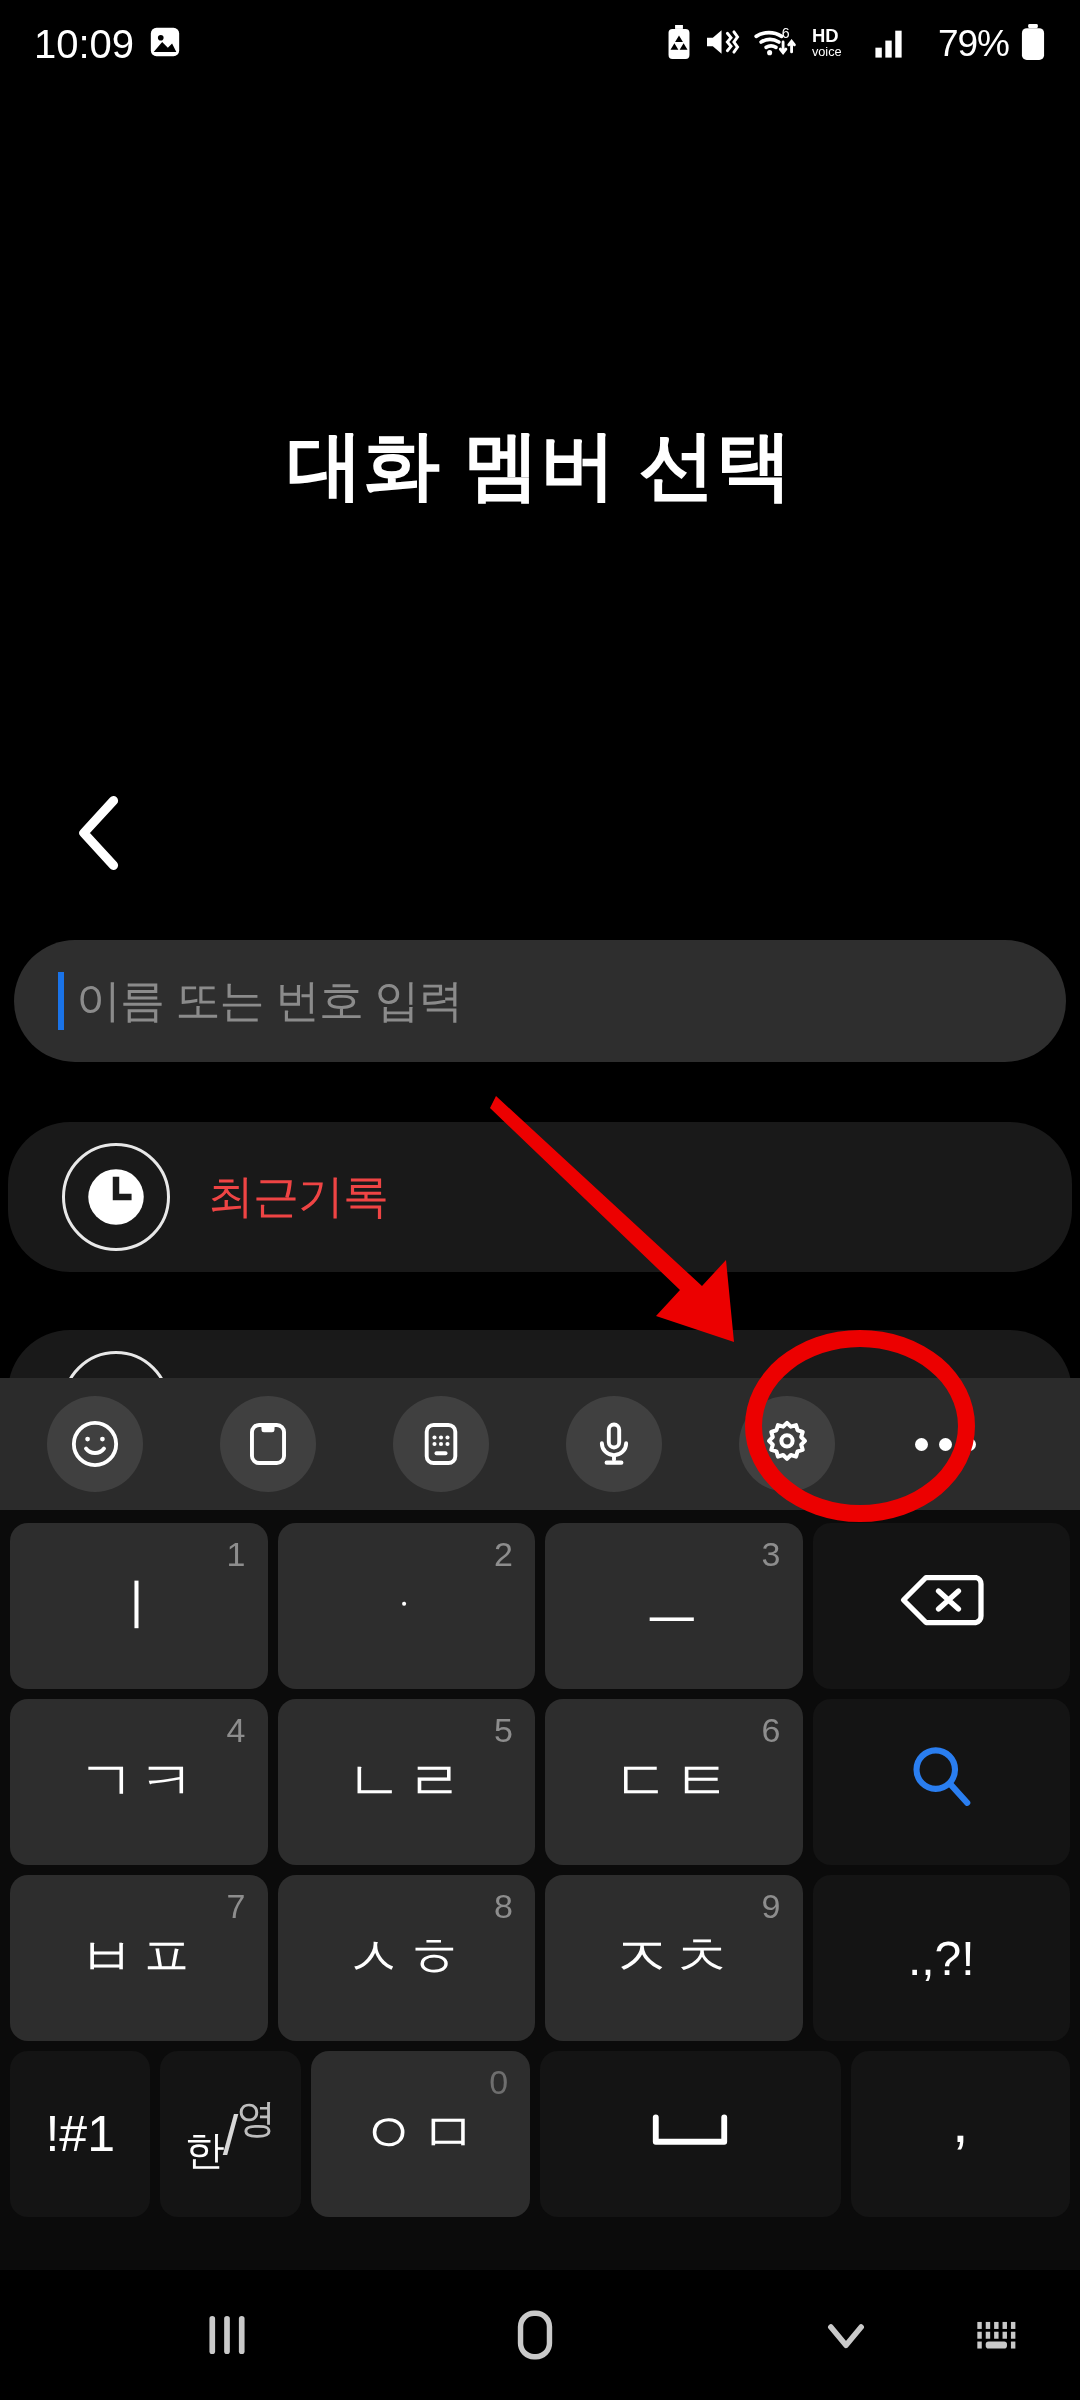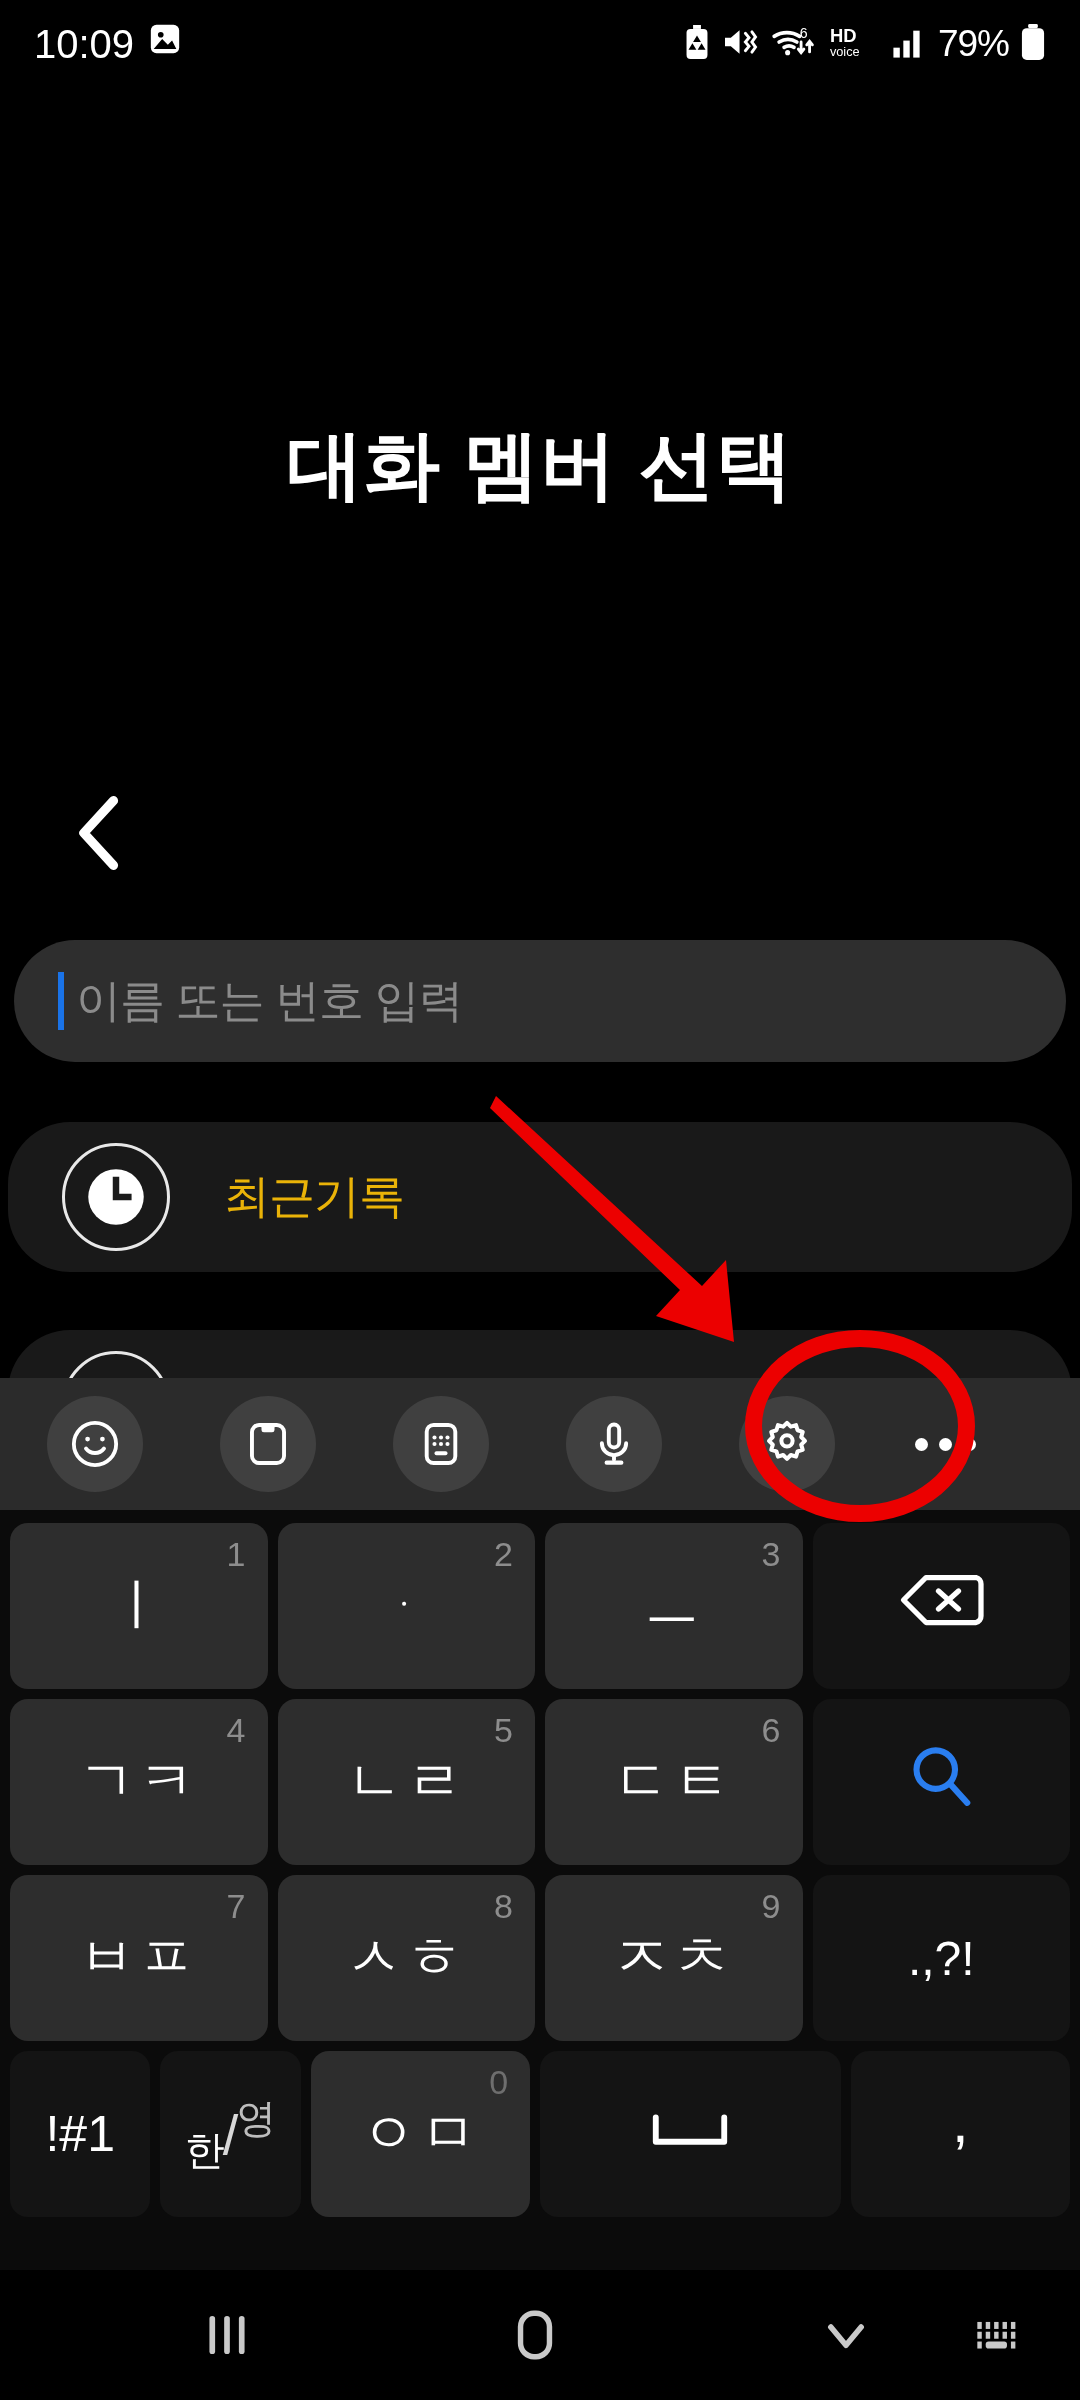--- a/index.html
+++ b/index.html
@@ -10,24 +10,24 @@
     overflow: hidden;
   }
   #screen { position: relative; width: 1080px; height: 2400px; background: #000; }
 
   
   .statusbar {
     position: absolute; top: 0; left: 0; width: 1080px; height: 88px;
     display: flex; align-items: center; justify-content: space-between;
     padding: 0 34px;
   }
-  .sb-left { display: flex; gap: 14px; }
+  .sb-left { display: flex; align-items: center; gap: 14px; }
   .sb-time { color: #fff; font-size: 40px; letter-spacing: 0px; }
   .sb-right { display: flex; align-items: center; gap: 11px; }
-  .sb-pct { color: #fff; font-size: 37px; margin-left: 0; letter-spacing: -1px; }
+  .sb-pct { color: #fff; font-size: 37px; margin-left: 18px; letter-spacing: -1px; }
 
   
   .page-title {
     position: absolute; top: 415px; left: 0; width: 1080px;
     text-align: center; color: #fff;
     font-size: 76px; font-weight: bold; letter-spacing: 1px;
   }
 
   
   .back-btn {
@@ -57,21 +57,21 @@
     display: flex; align-items: center;
   }
   .card-recent { top: 1122px; height: 150px; }
   .card-hidden { top: 1330px; height: 150px; }
   .avatar-ring {
     width: 108px; height: 108px; margin-left: 54px;
     border: 3px solid #e8e8e8; border-radius: 50%;
     display: flex; align-items: center; justify-content: center;
     flex: 0 0 auto;
   }
-  .card-label { color: #eab308; font-size: 46px; margin-left: 54px; letter-spacing: -1px; }
+  .card-label { color: #ef4444; font-size: 46px; margin-left: 38px; letter-spacing: -1px; }
 
   
   .kb-toolbar {
     position: absolute; top: 1378px; left: 0;
     width: 1080px; height: 132px;
     background: #2b2b2b;
     display: flex; align-items: center;
   }
   .tool-btn {
     width: 96px; height: 96px; border-radius: 50%;

